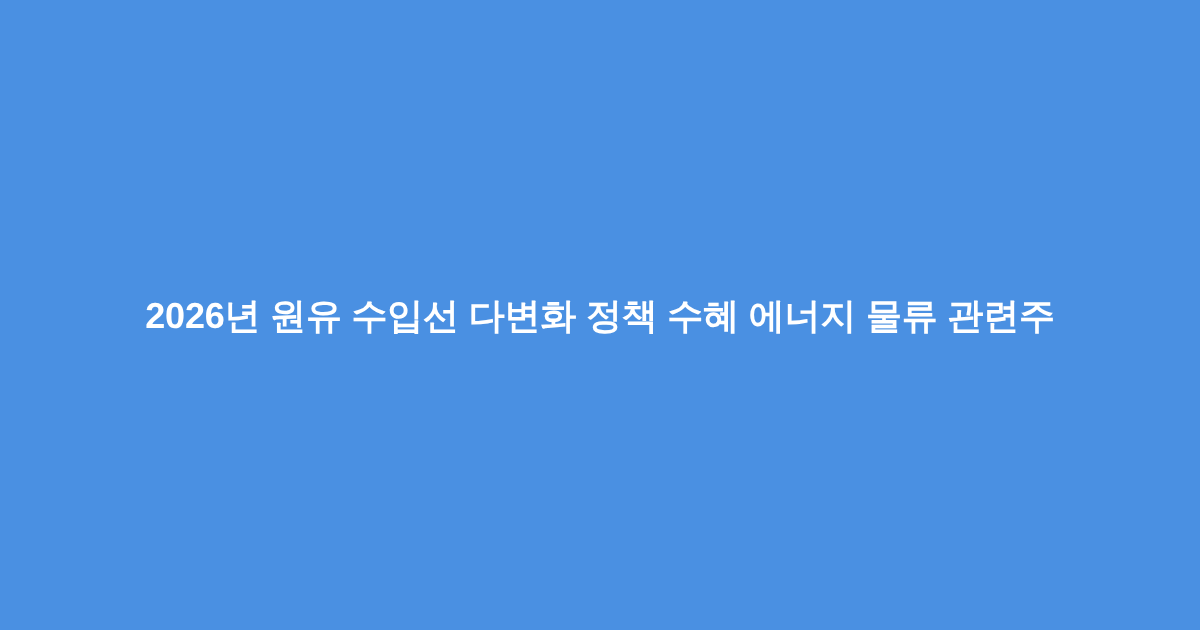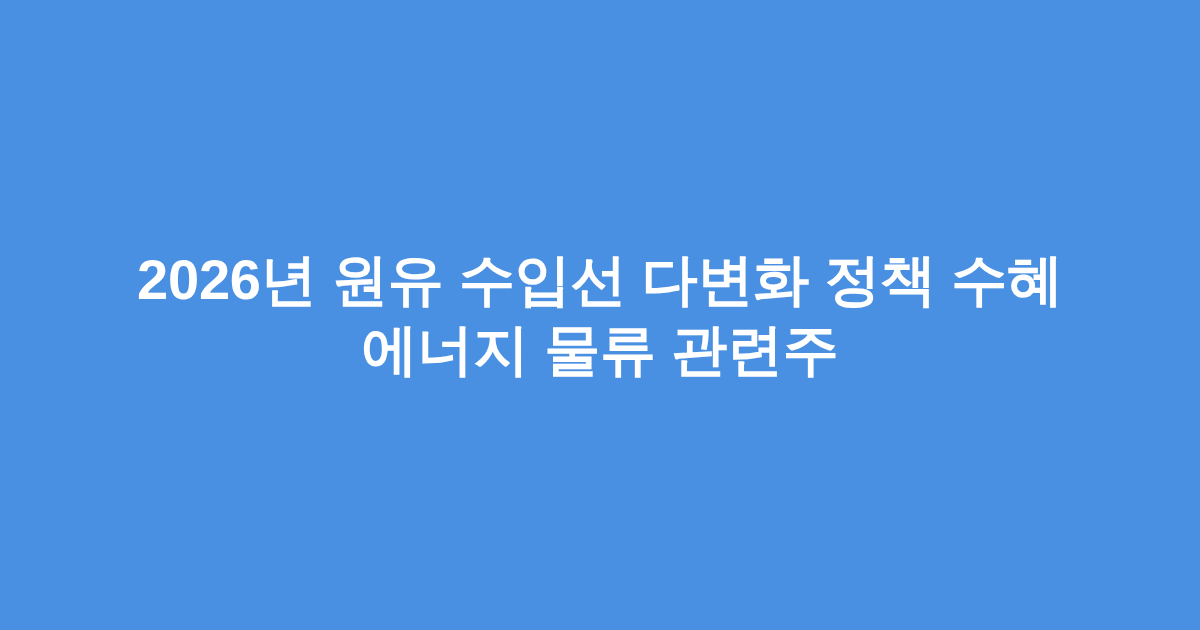--- a/index.html
+++ b/index.html
@@ -34,21 +34,21 @@
     flex-direction: column;
     align-items: center;
     justify-content: center;
   }
 
   .card-title {
     margin: 0;
     width: 100%;
     color: #ffffff;
     font-family: "Liberation Sans", "DejaVu Sans", sans-serif;
-    font-size: 56px;
+    font-size: 36px;
     font-weight: 700;
     line-height: 1.25;
     text-align: center;
     letter-spacing: -0.2px;
     word-break: keep-all;
     overflow-wrap: break-word;
     text-rendering: geometricPrecision;
   }
 </style>
 </head>

